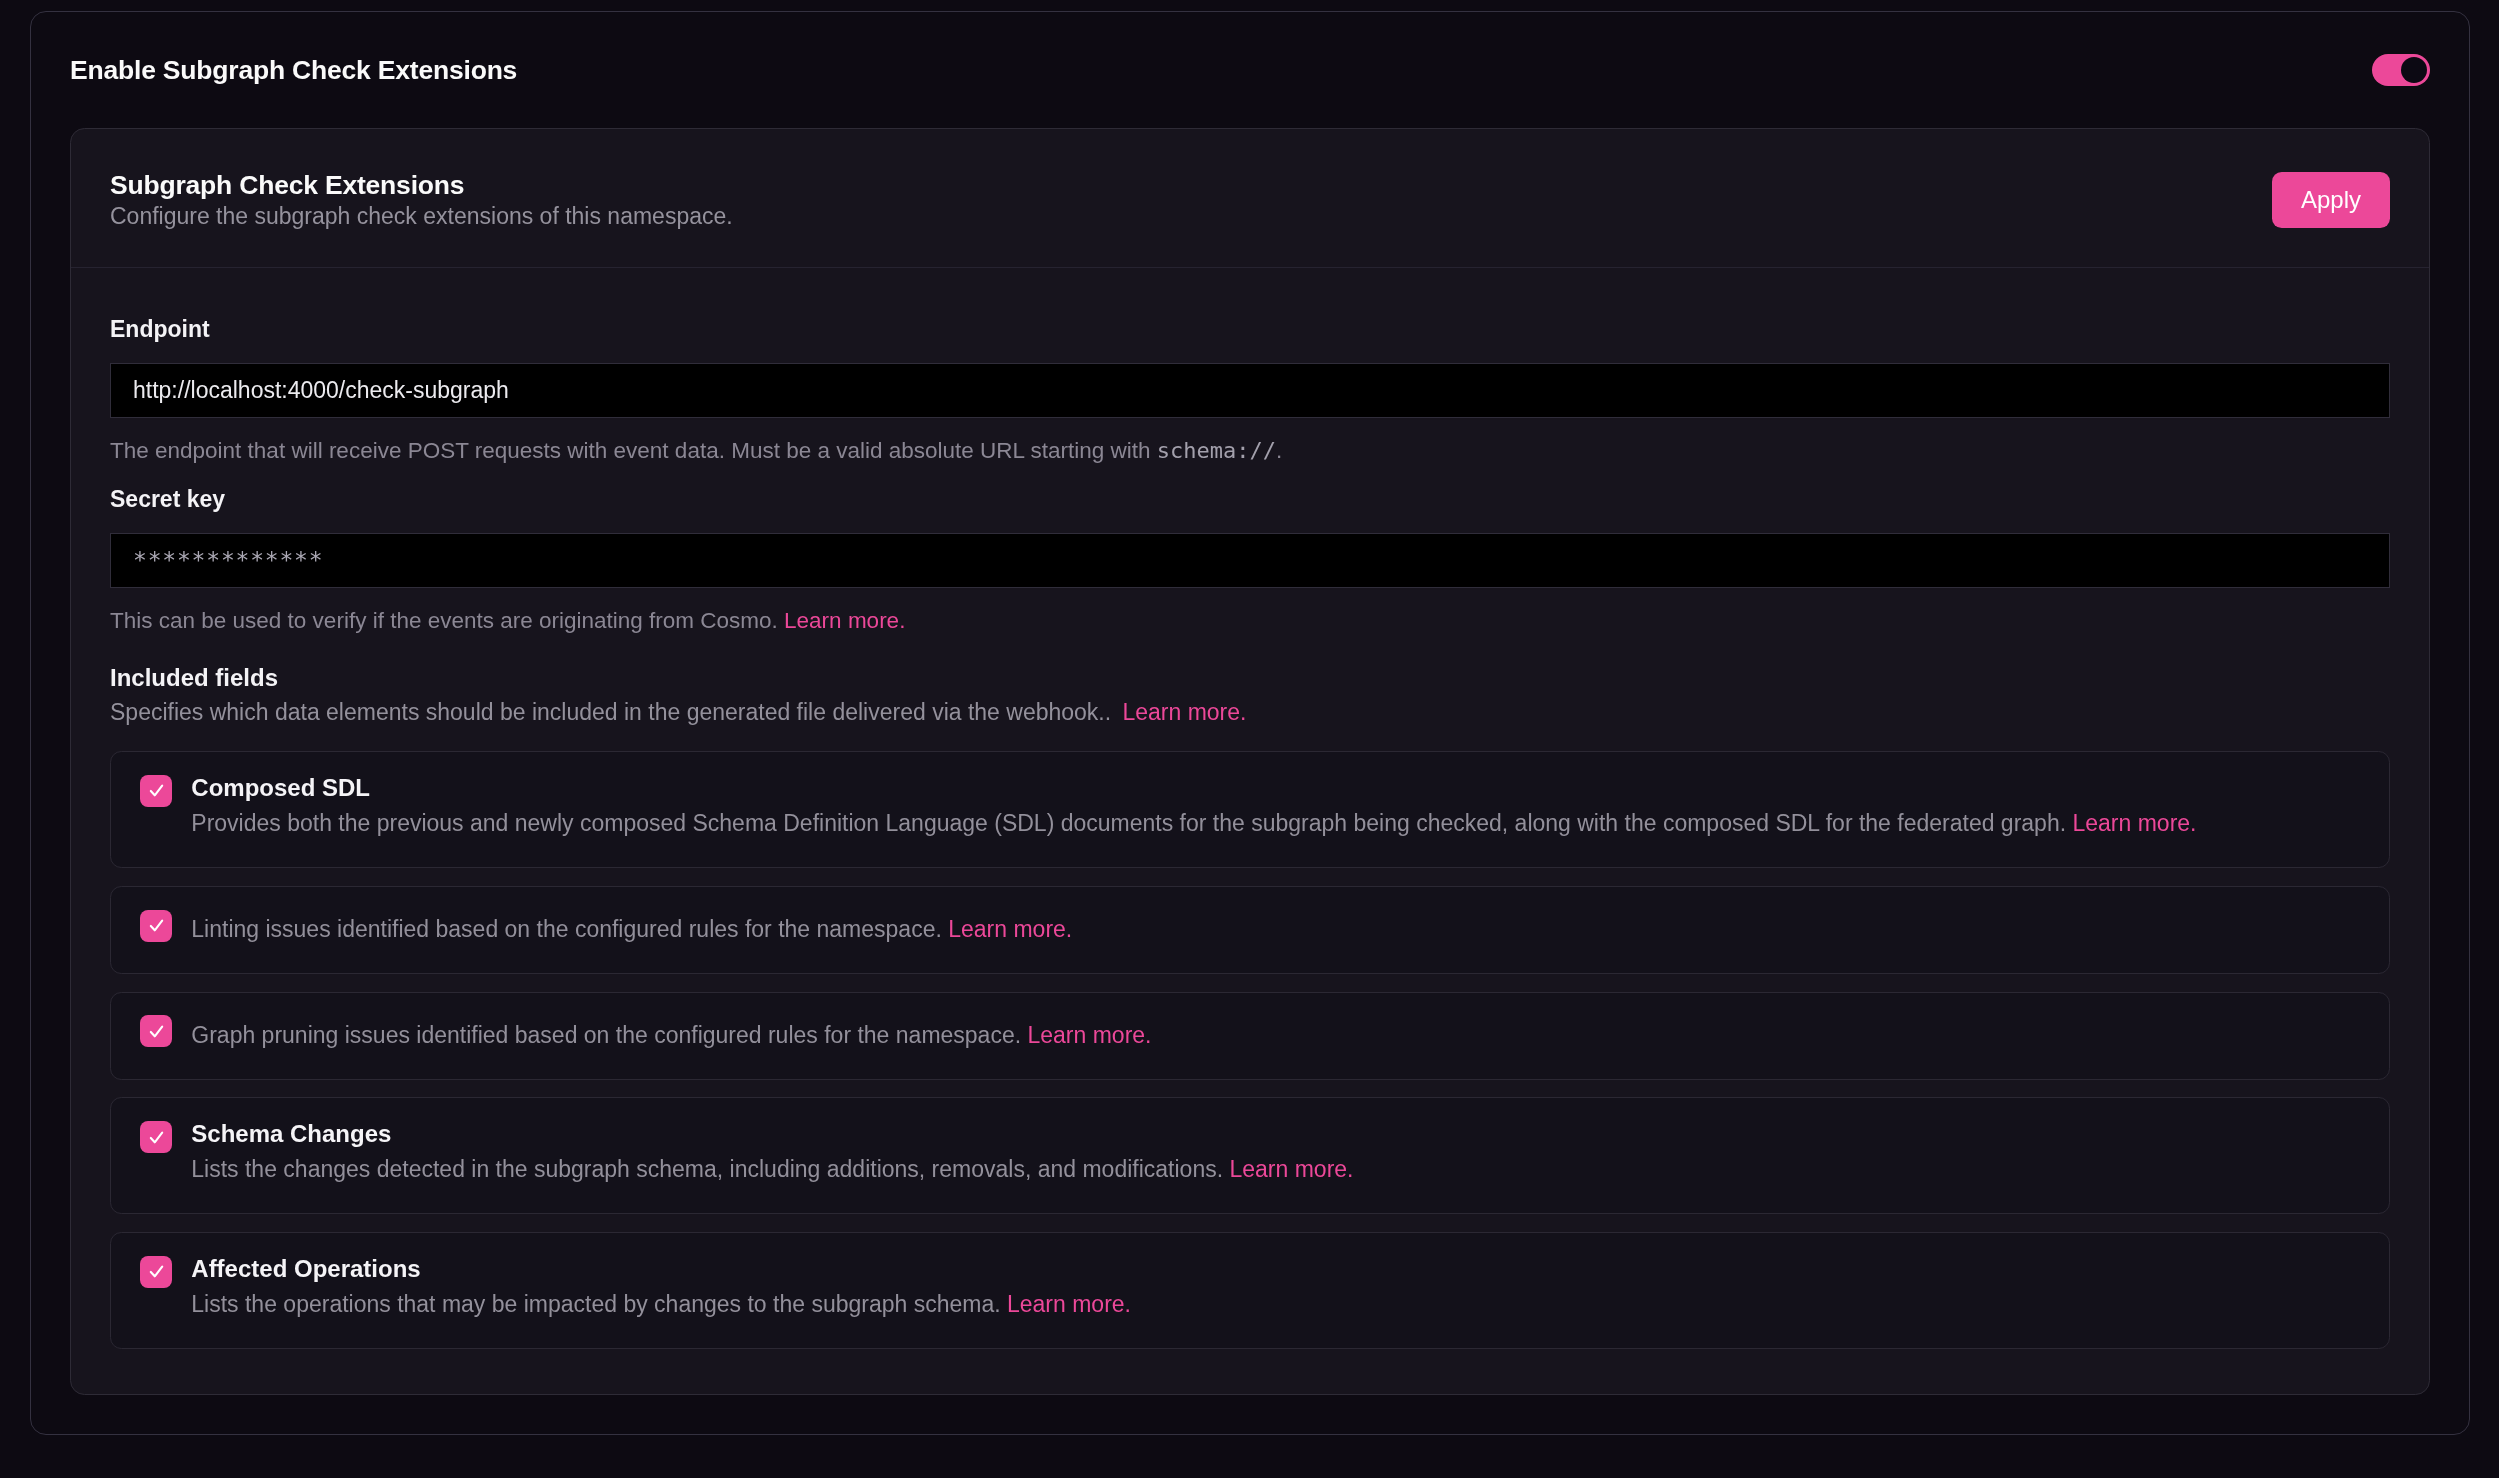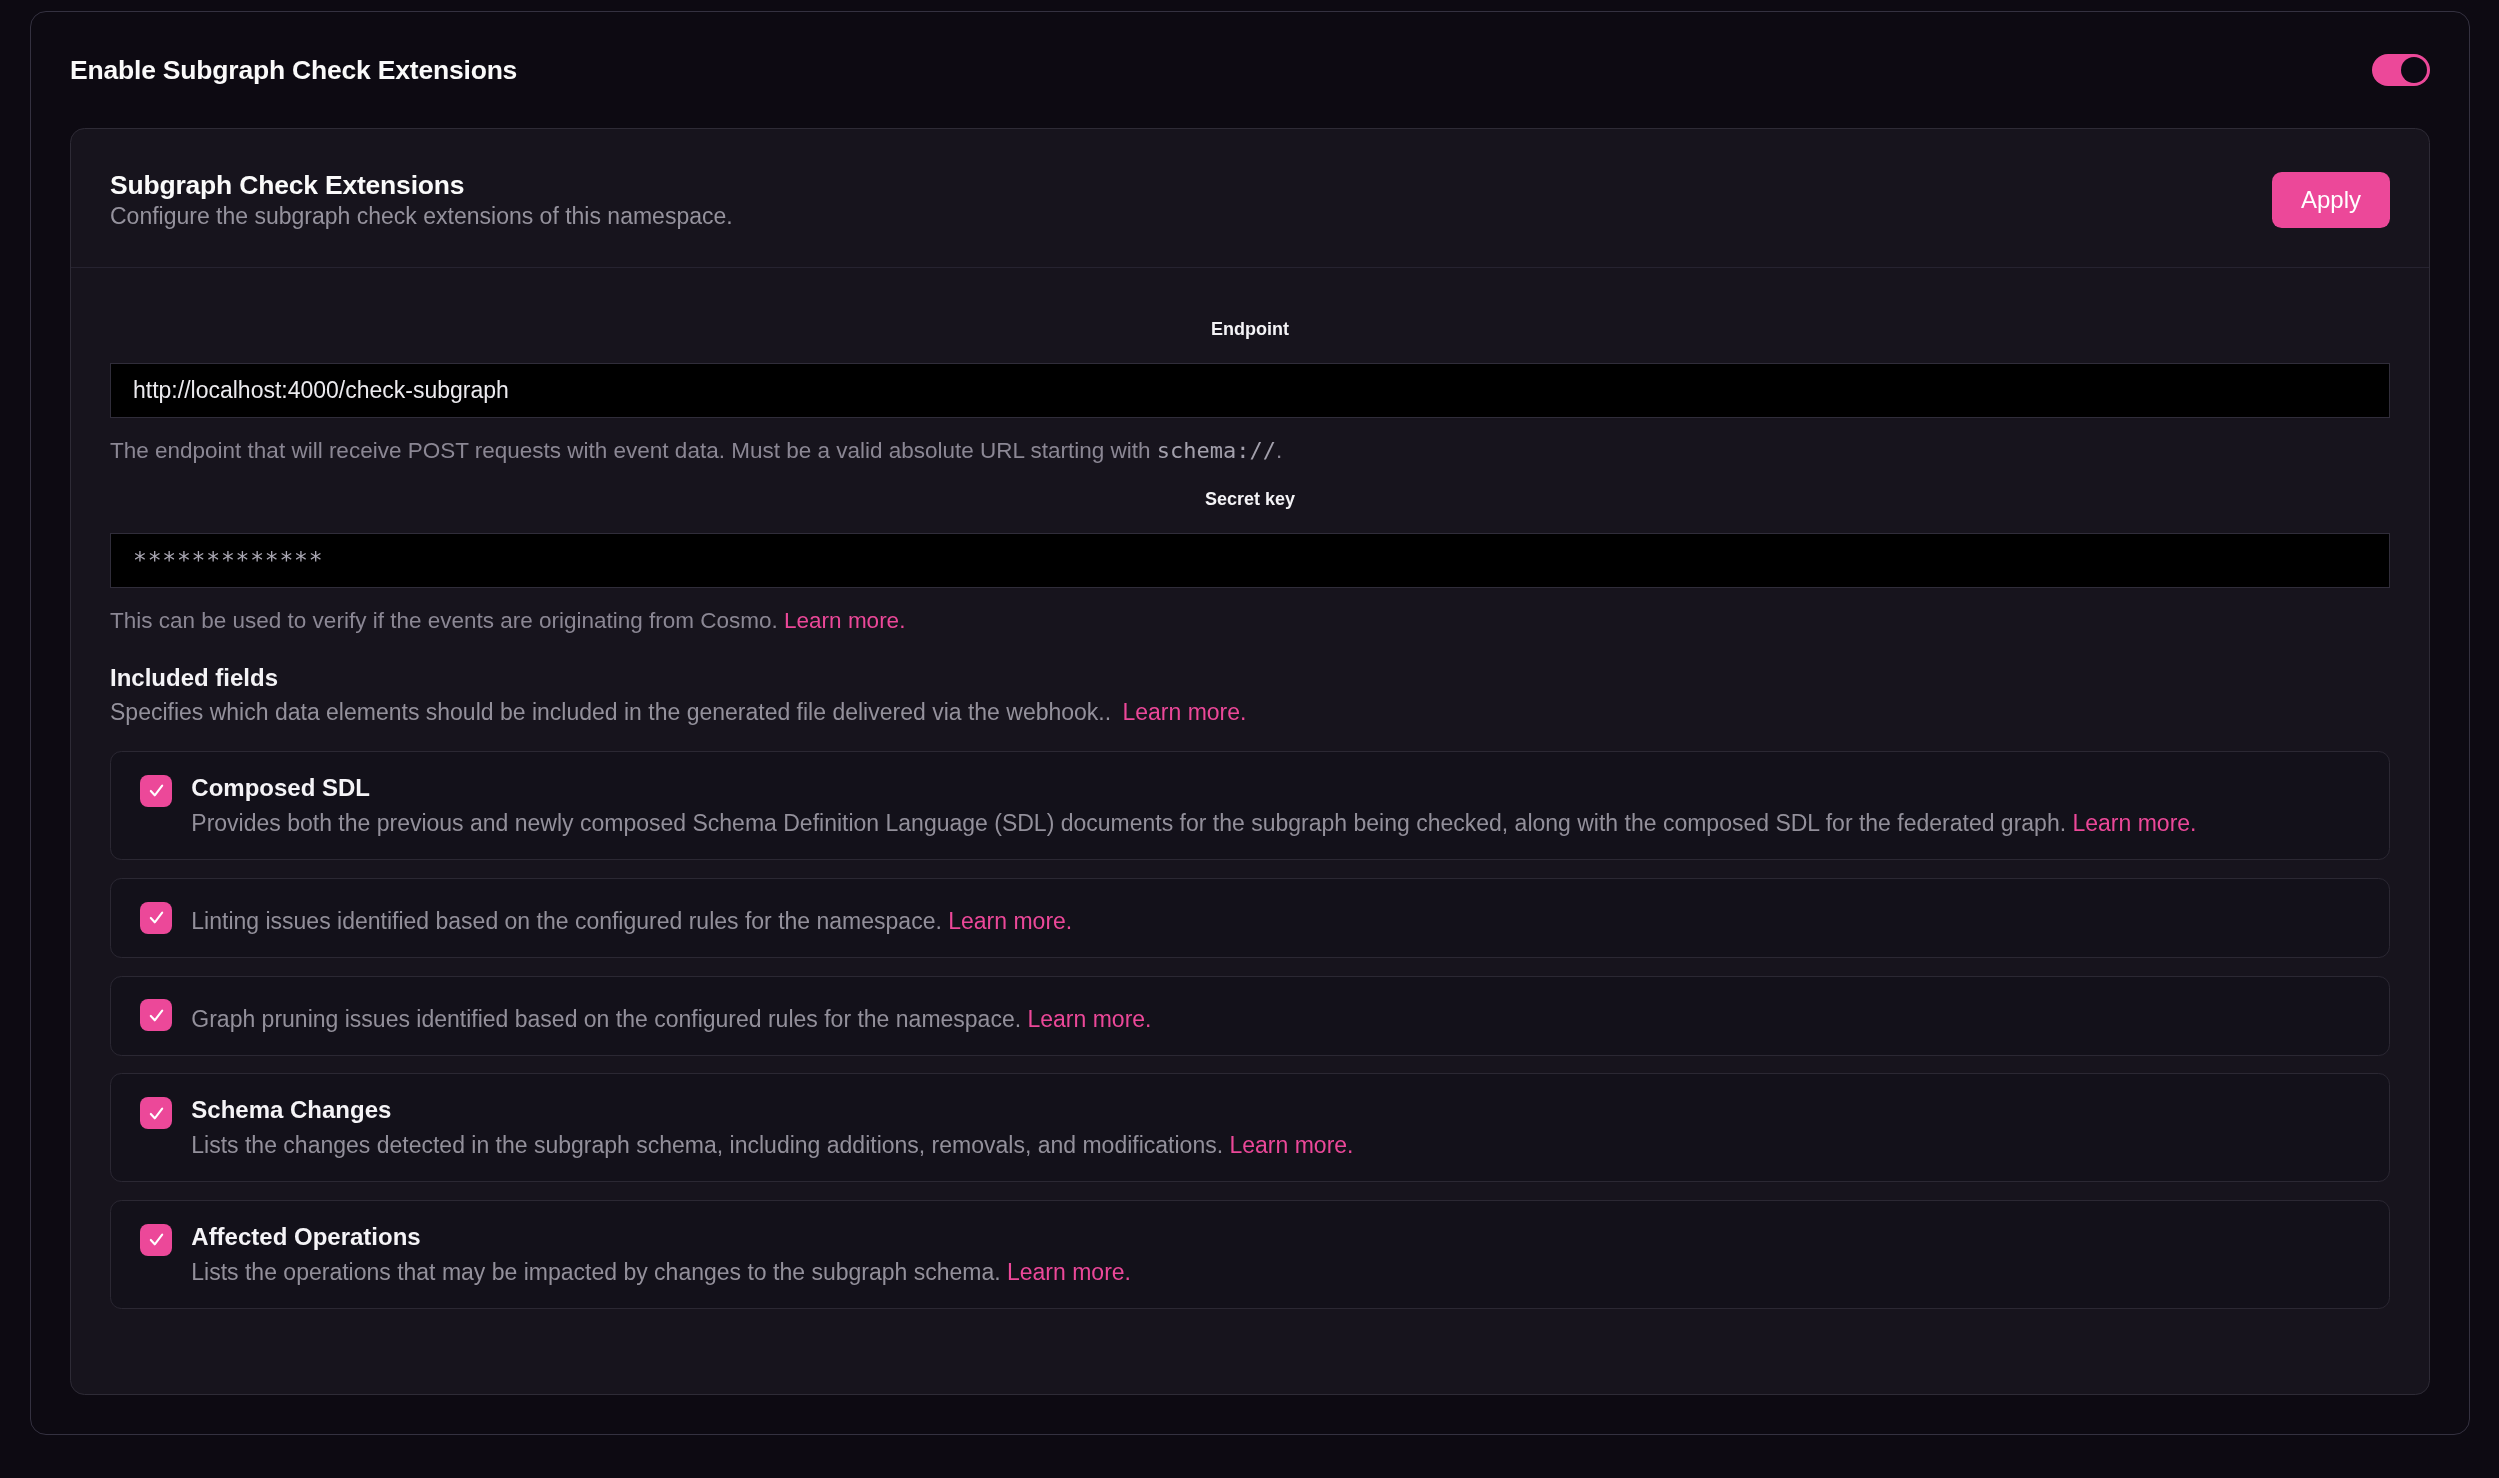--- a/index.html
+++ b/index.html
@@ -36,41 +36,41 @@
   .card-title { font-size:26.5px; font-weight:700; letter-spacing:-0.2px; color:#fafafa; line-height:32px; }
   .card-desc { margin-top:2px; font-size:23px; color:#95929d; line-height:27px; }
   .apply-btn {
     height:56px; padding:0 29px; border:none; border-radius:9.7px;
     background:#ec4899; color:#ffffff; font-size:24px; font-weight:400;
     font-family:inherit; cursor:pointer; flex:none;
   }
 
   .card-body { padding:48px 39px 0; }
 
-  .field-label { font-size:18px; font-weight:600; color:#f4f3f6; line-height:27px; margin-bottom:19.3px;text-align:center; }
+  .field-label { font-size:23px; font-weight:600; color:#f4f3f6; line-height:27px; margin-bottom:19.3px; }
   .text-input {
     display:block; width:100%; height:55px; background:#000000;
     border:1.6px solid #302d3a; border-radius:0; padding:0 22px;
     font-size:23px; color:#ecebef; font-family:inherit; outline:none;
   }
   .text-input.mono { font-family:"DejaVu Sans Mono","Liberation Mono",monospace; color:#aba8b4; letter-spacing:0.8px; }
   .help { margin-top:19.3px; font-size:22.5px; color:#8b8794; line-height:27px; }
   .help .code { font-family:"DejaVu Sans Mono","Liberation Mono",monospace; font-size:22px; color:#a3a0ac; }
   .spacer-26 { height:22.5px; }
 
   .link { color:#ec4899; text-decoration:none; cursor:pointer; }
   .link.gap-link { margin-left:11.3px; }
 
   .included-label { margin-top:29px; font-size:24px; font-weight:600; color:#f4f3f6; line-height:29px; }
   .included-desc { margin-top:6.4px; font-size:23px; color:#94919c; line-height:29px; margin-bottom:24px; }
 
   .item-card {
     display:flex; align-items:flex-start; gap:19.3px;
     background:#13111a; border:1.6px solid #2b2833; border-radius:11.3px;
-    padding:21px 29px 22px; margin-bottom:17.7px;
+    padding:21px 29px 30px; margin-bottom:17.7px;
   }
   .checkbox {
     width:32px; height:32px; flex:none; margin-top:1.6px;
     border-radius:8px; background:#ec4899; border:none; cursor:pointer;
     display:flex; align-items:center; justify-content:center; padding:0;
   }
   .checkbox svg { width:21px; height:21px; display:block; }
   .item-title { font-size:24px; font-weight:600; color:#f5f4f7; line-height:29px; }
   .item-desc { margin-top:8px; font-size:23px; color:#93909b; line-height:27px; }
 </style>

